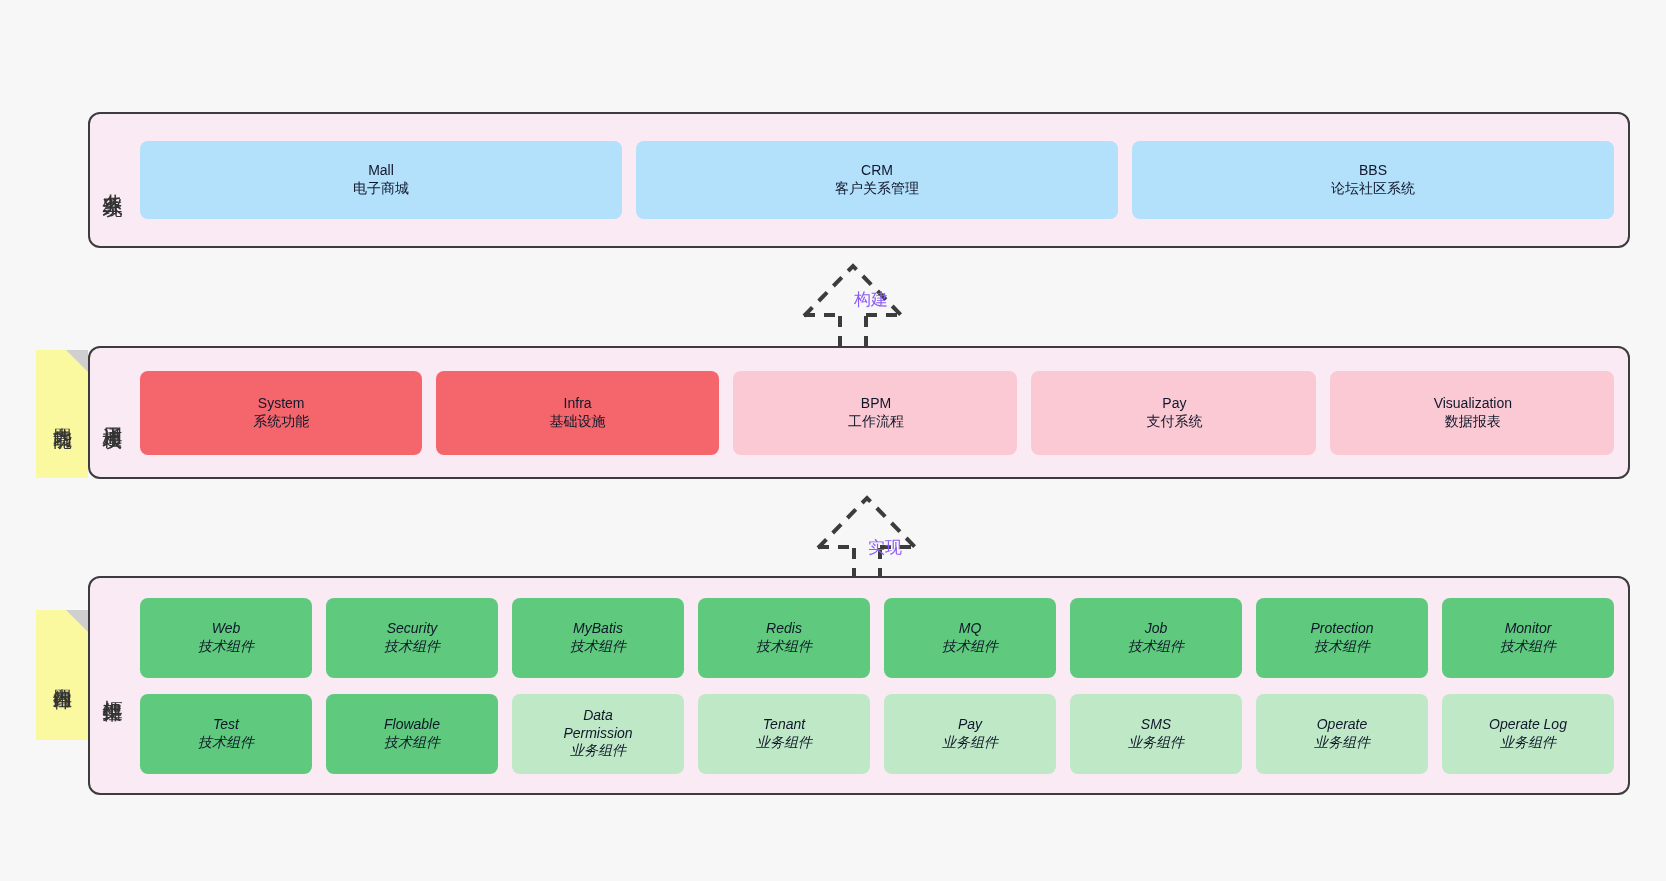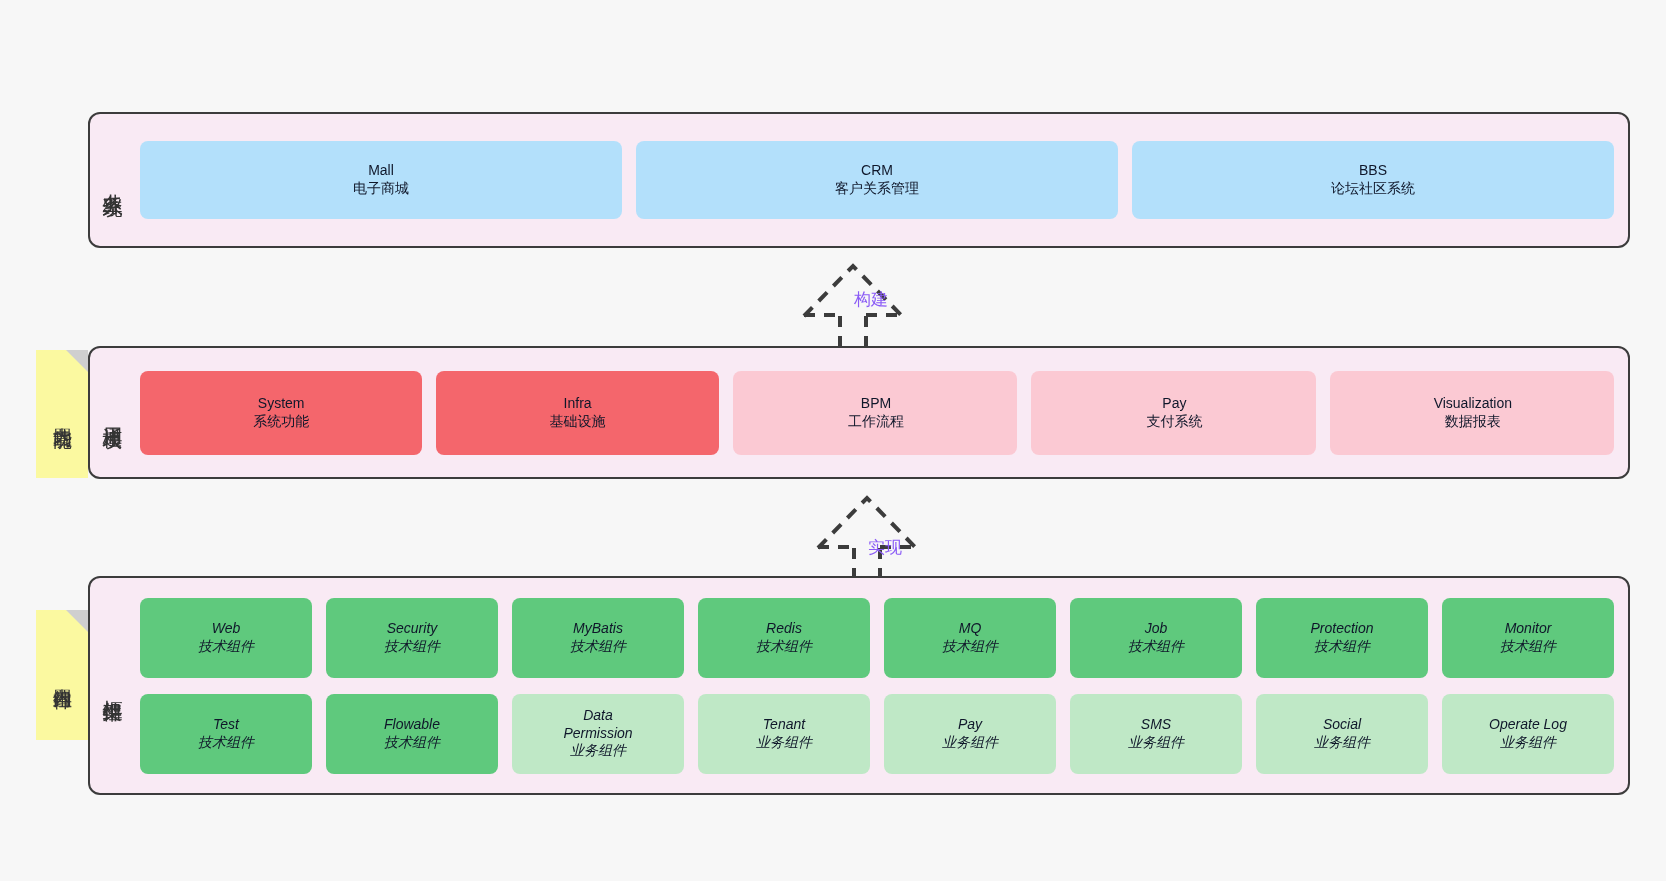--- a/index.html
+++ b/index.html
@@ -304,21 +304,21 @@
           </div>
           <div class="card card-greenlight">
             <span class="en">Pay</span>
             <span class="cn">业务组件</span>
           </div>
           <div class="card card-greenlight">
             <span class="en">SMS</span>
             <span class="cn">业务组件</span>
           </div>
           <div class="card card-greenlight">
-            <span class="en">Social</span>
+            <span class="en">Operate</span>
             <span class="cn">业务组件</span>
           </div>
           <div class="card card-greenlight">
             <span class="en">Operate Log</span>
             <span class="cn">业务组件</span>
           </div>
         </div>
 
       </div>
     </div>

